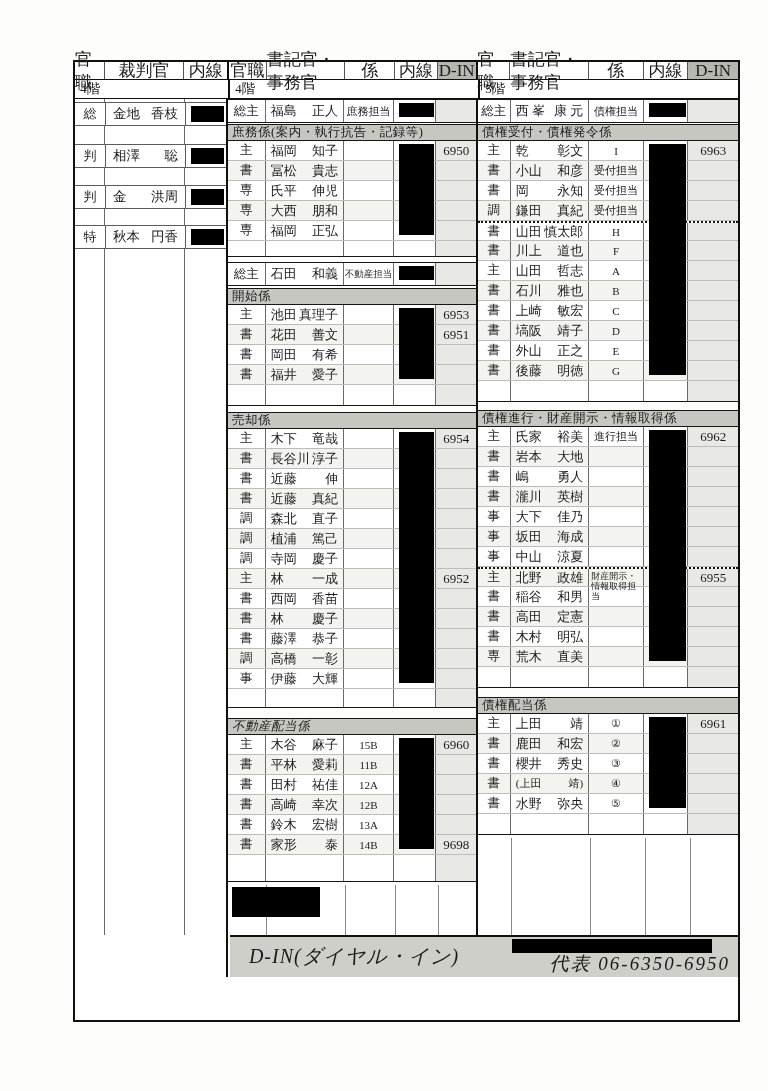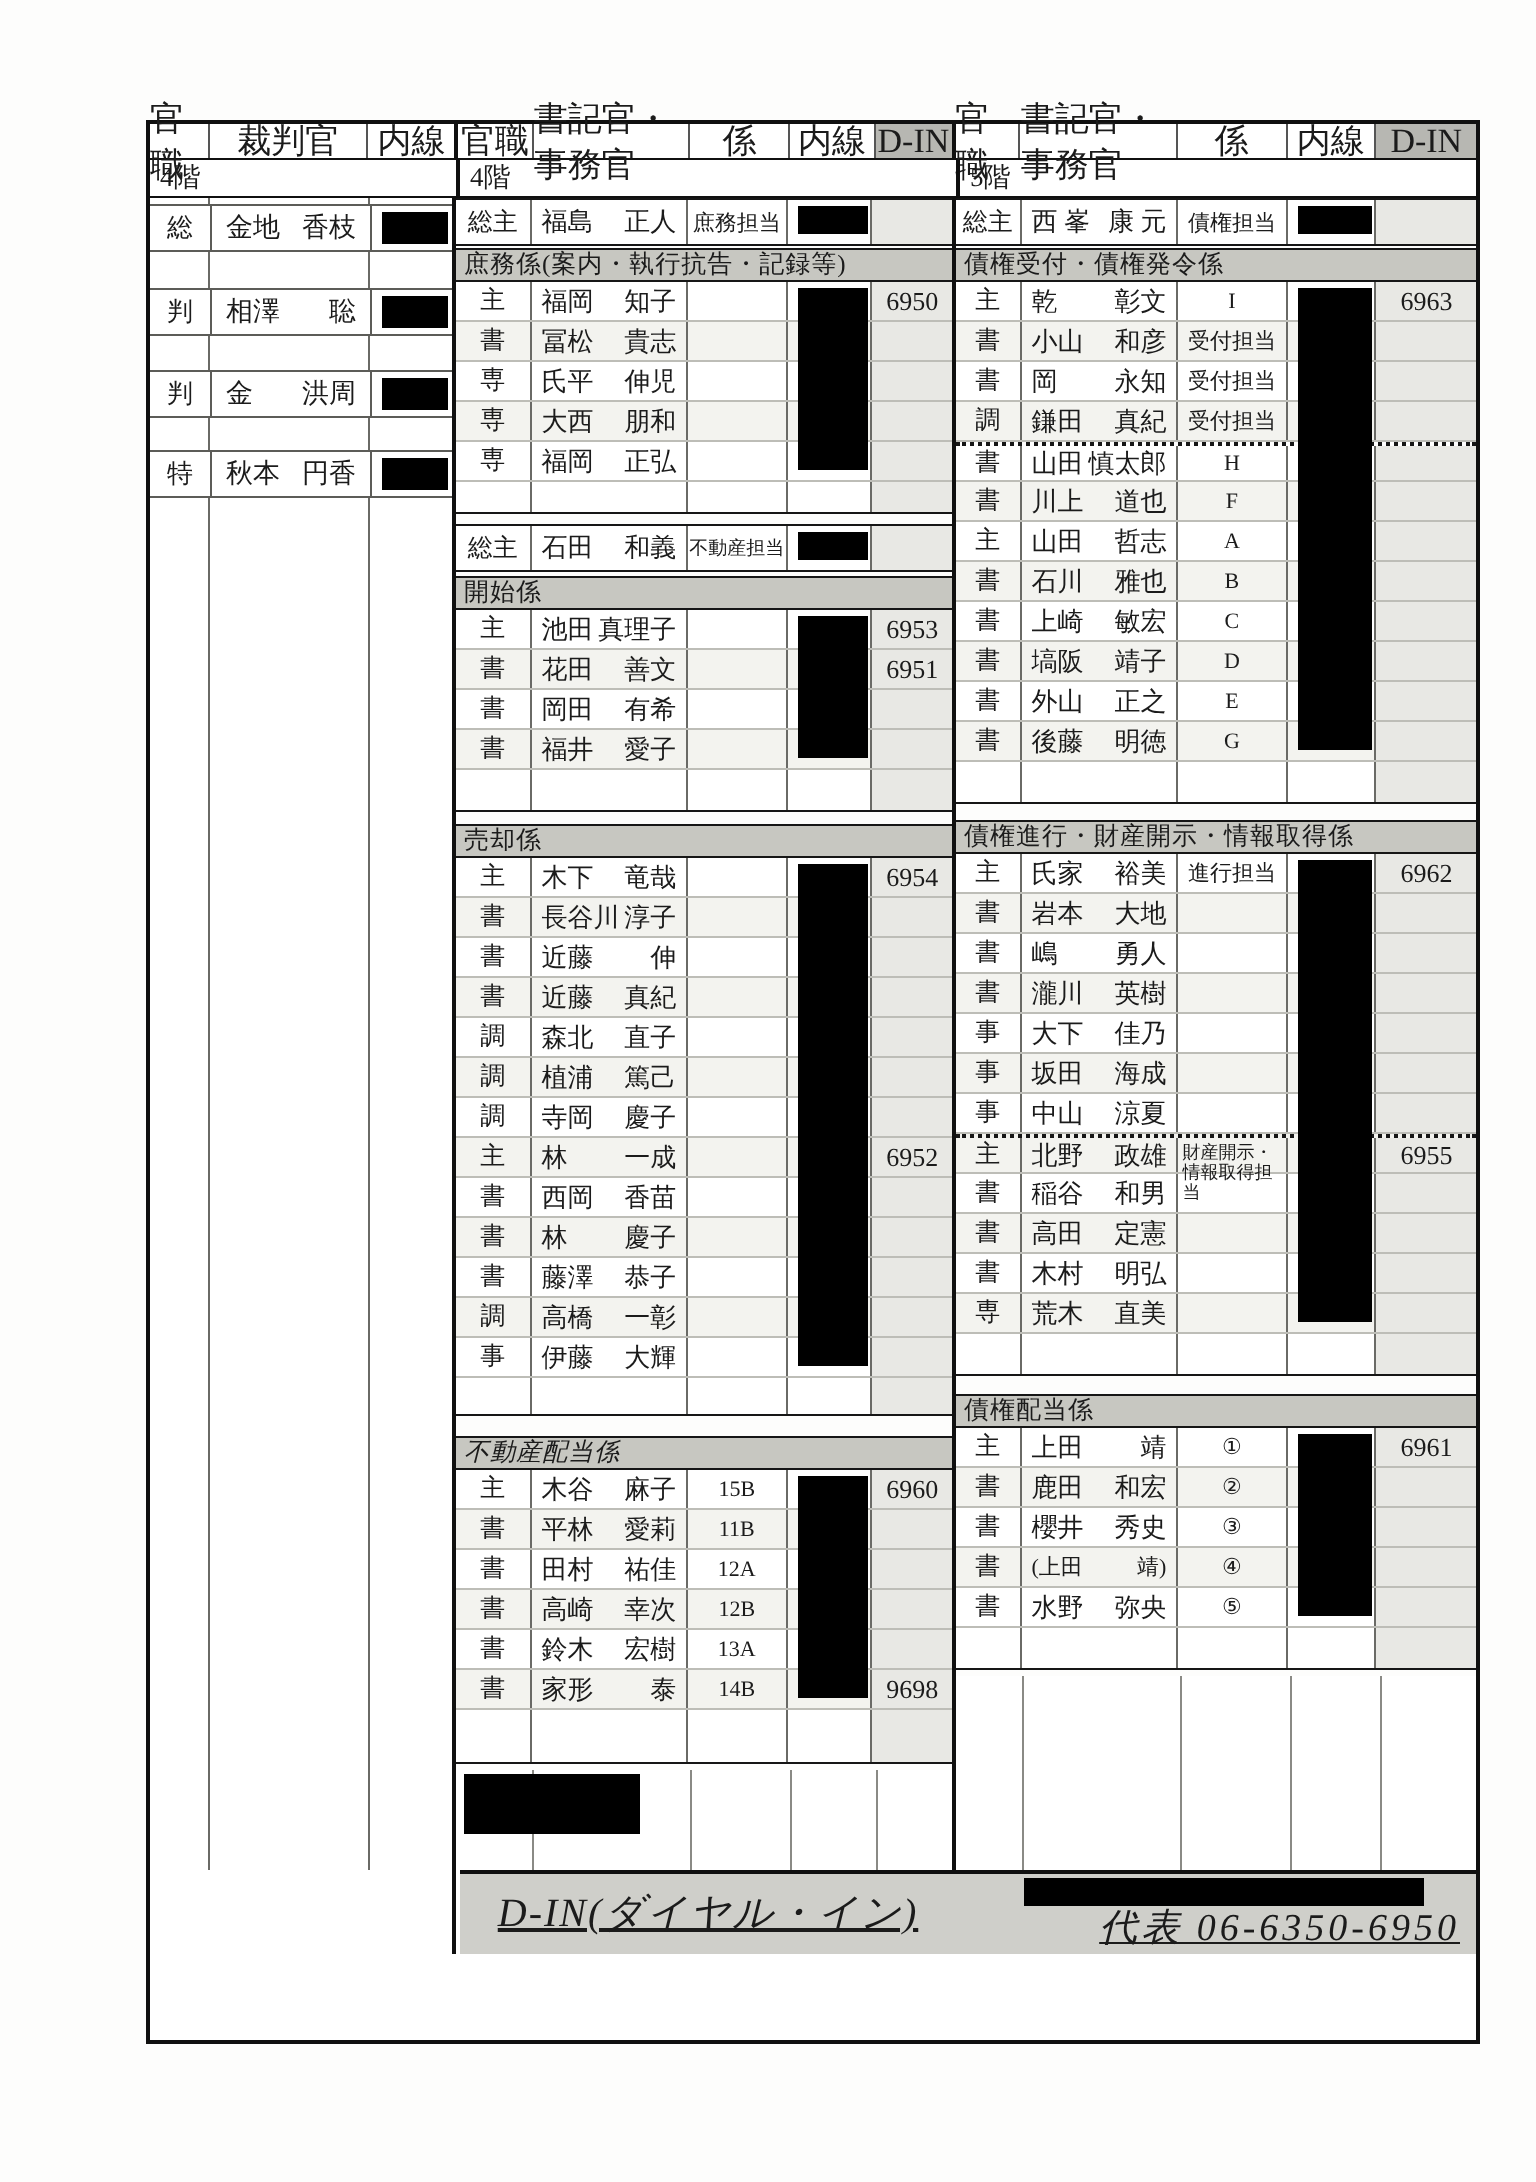--- a/index.html
+++ b/index.html
@@ -88,21 +88,21 @@
   .redbar{position:absolute;background:#000;z-index:3;}
   .tailrow{position:relative;}
   .gap{background:#fdfdfc;}
   .chiefbox{border-top:1.5px solid #161616;border-bottom:1.5px solid #161616;background:#fff;}
   .trail{position:relative;flex:1;background:#fff;}
   .trail .tline{position:absolute;top:0;bottom:0;width:1px;background:#8a8a85;}
   .blackblock{position:absolute;background:#000;}
 
   
   .footer{position:absolute;left:155px;right:0;bottom:0;height:42px;background:#cfcfca;
-          border-top:2px solid #101010;display:flex;box-sizing:border-box;z-index:5;text-decoration:underline;}
+          border-top:2px solid #101010;display:flex;box-sizing:border-box;z-index:5;}
   .f-left{width:248px;display:flex;align-items:center;justify-content:center;}
   .f-din{font-style:italic;font-size:20px;letter-spacing:1px;}
   .f-right{flex:1;display:flex;flex-direction:column;align-items:flex-end;padding-right:8px;box-sizing:border-box;}
   .f-bar{width:200px;height:19px;background:#000;margin-top:2px;margin-right:18px;}
   .f-tel{font-style:italic;font-size:19px;letter-spacing:2px;margin-top:-2px;}
 </style>
 </head>
 <body>
 
 <div class="page">

